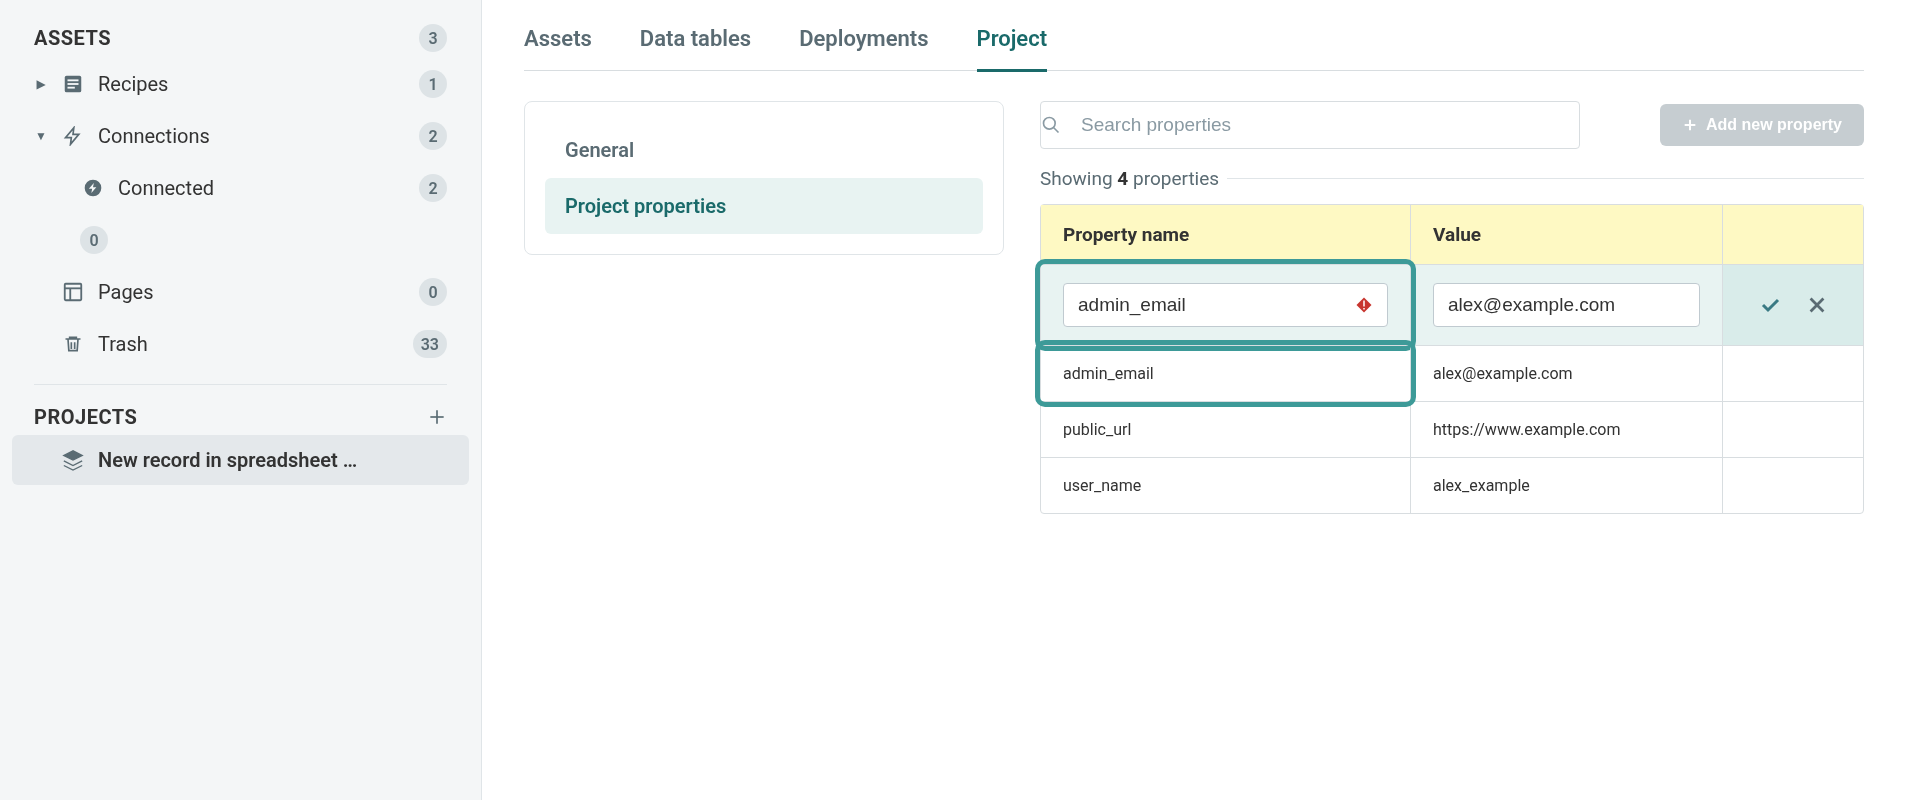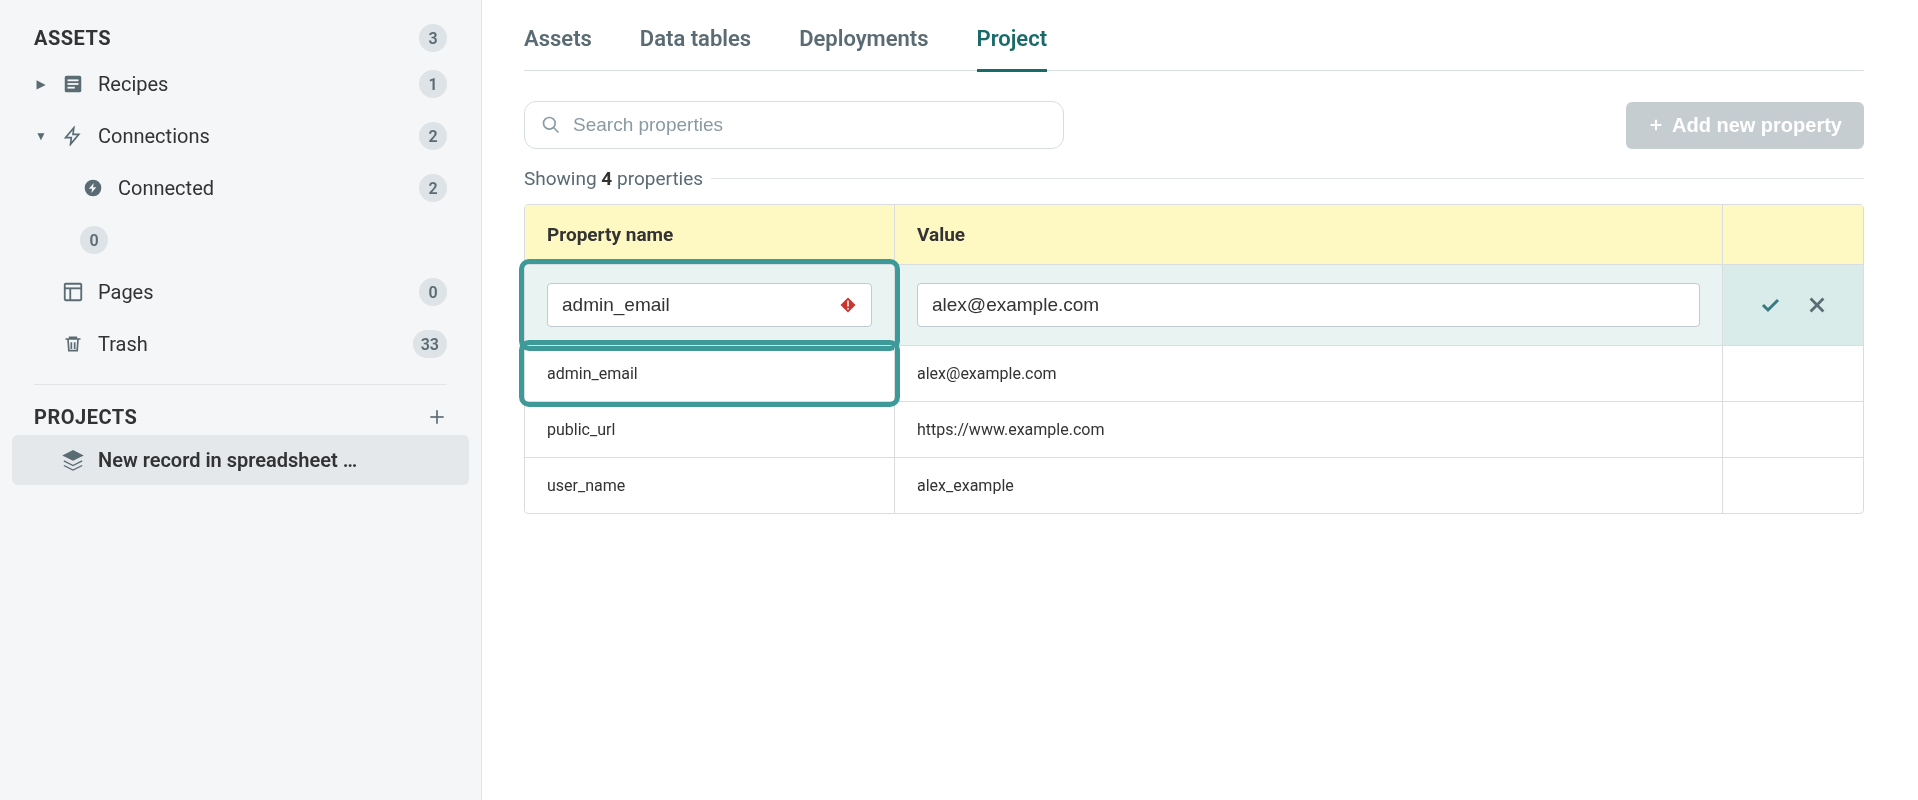--- a/index.html
+++ b/index.html
@@ -29,24 +29,24 @@
 .tab { padding: 8px 0 18px 0; font-size: 22px; color: #5a6b73; font-weight: 600; cursor: pointer; border-bottom: 3px solid transparent; margin-bottom: -2px; }
 .tab.active { color: #1a6a6a; border-bottom-color: #1a6a6a; }
 
 .settings-row { display: flex; gap: 36px; align-items: flex-start; }
 .settings-nav { width: 480px; border: 1px solid #e0e5e8; border-radius: 8px; padding: 20px; }
 .settings-nav-item { padding: 16px 20px; font-size: 20px; color: #5a6b73; font-weight: 600; border-radius: 6px; cursor: pointer; }
 .settings-nav-item.active { background: #e8f3f2; color: #1a6a6a; }
 
 .props-area { flex: 1; }
 .props-toolbar { display: flex; gap: 20px; align-items: center; margin-bottom: 18px; }
-.search-wrap { flex: 0 0 540px; border: 1px solid #d8dde0; border-radius: 12px; display: flex; align-items: center; padding: 12px 16px; gap: 12px; color: #8a9aa3; background: #fff; }
+.search-wrap { flex: 0 0 540px; border: 1px solid #d8dde0; border-radius: 4px; display: flex; align-items: center; padding: 12px 0; gap: 20px; color: #8a9aa3; background: #fff; }
 .search-input { border: none; outline: none; font-size: 19px; flex: 1; color: #333; background: transparent; }
 .search-input::placeholder { color: #8a9aa3; }
-.add-prop-btn { background: #c6cdd1; color: #fff; border: none; border-radius: 6px; padding: 12px 22px; font-size: 20px; font-weight: 600; cursor: pointer; display: flex; align-items: center; gap: 8px; margin-left: auto; }
+.add-prop-btn { background: #c6cdd1; color: #fff; border: none; border-radius: 6px; padding: 12px 22px; font-size: 16px; font-weight: 600; cursor: pointer; display: flex; align-items: center; gap: 8px; margin-left: auto; }
 
 .showing-row { display: flex; align-items: center; gap: 8px; color: #5a6b73; font-size: 19px; margin-bottom: 0; }
 .showing-row .hr { flex: 1; height: 1px; background: #e0e5e8; }
 .showing-row b { color: #333; }
 
 .table { border: 1px solid #d8dde0; border-radius: 4px; margin-top: 14px; }
 .thead, .trow { display: flex; }
 .th, .td { padding: 18px 22px; font-size: 19px; }
 .col-name { flex: 0 0 370px; border-right: 1px solid #d8dde0; }
 .col-value { flex: 1; border-right: 1px solid #d8dde0; }
@@ -179,20 +179,24 @@
   <main class="main">
 
     <div class="tabs">
       <div class="tab">Assets</div>
       <div class="tab">Data tables</div>
       <div class="tab">Deployments</div>
       <div class="tab active">Project</div>
     </div>
 
     <div class="settings-row">
+      <div class="settings-nav">
+        <div class="settings-nav-item">General</div>
+        <div class="settings-nav-item active">Project properties</div>
+      </div>
 
       <div class="props-area">
         <div class="props-toolbar">
           <div class="search-wrap">
             <span>
               <svg width="20" height="20" viewBox="0 0 24 24" fill="none" stroke="#8a9aa3" stroke-width="2">
                   <circle cx="10" cy="10" r="7"></circle>
                   <line x1="21" y1="21" x2="15" y2="15"></line>
                 </svg>
             </span>

